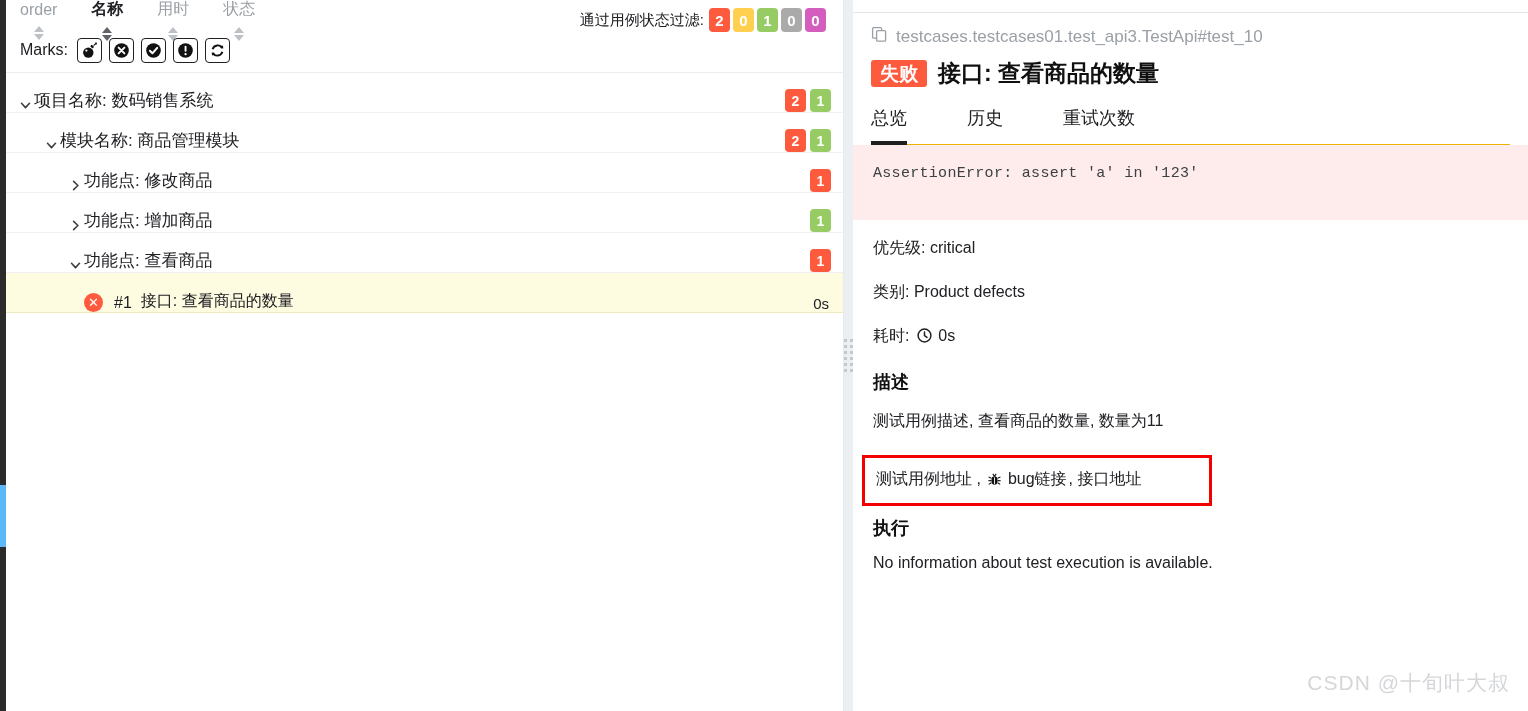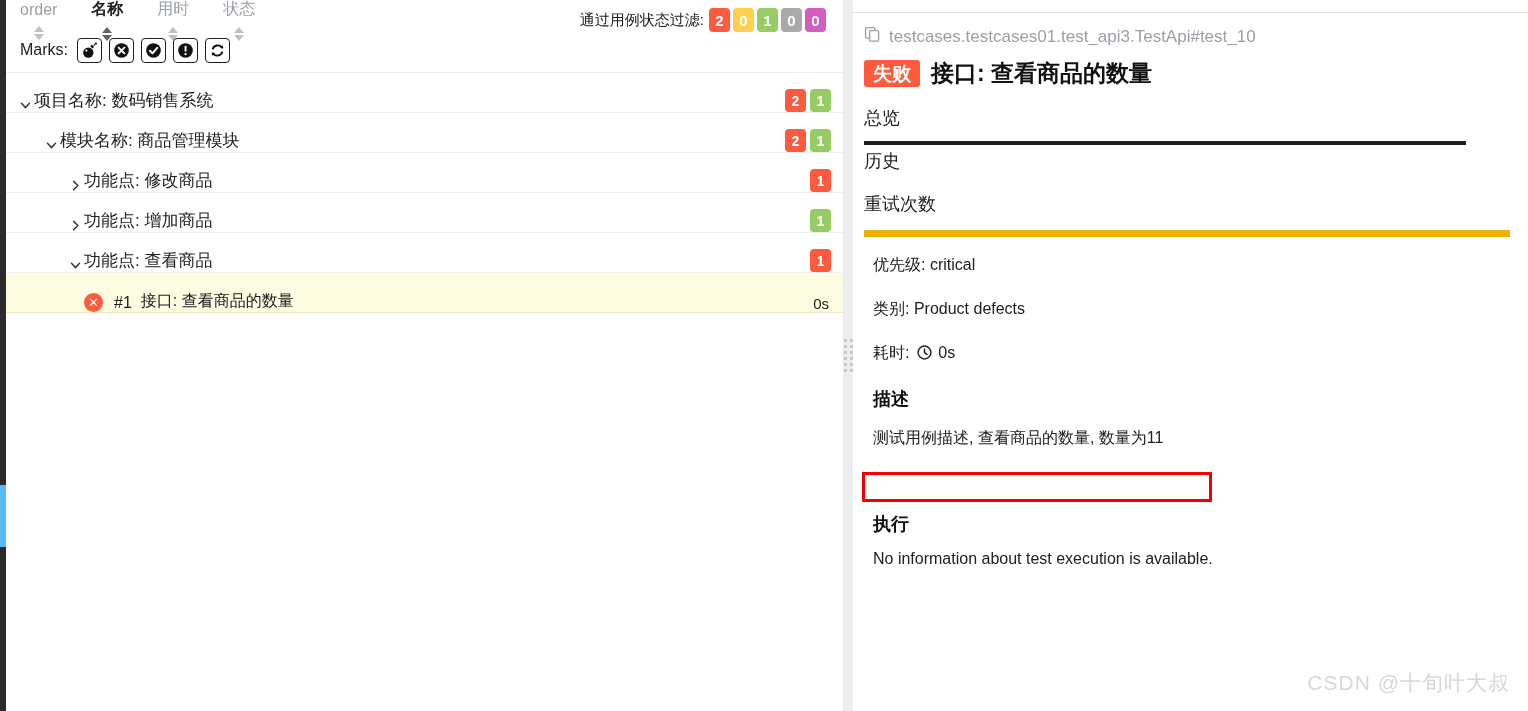--- a/index.html
+++ b/index.html
@@ -140,33 +140,33 @@
   .grip span { display: flex; gap: 3px; }
   .grip i { width: 3px; height: 3px; background: #c4c9cd; display: block; }
 
   
   .right-pane {
     position: absolute; left: 853px; top: 0; width: 675px; height: 711px;
     background: #fff; display: flex; flex-direction: column; overflow: hidden;
   }
   .rp-topstrip { height: 13px; border-bottom: 1px solid #e3e6e8; flex: none; background: #fff; }
 
-  .rp-head { padding: 13px 18px 0 11px; flex: none; }
+  .rp-head { padding: 13px 18px 0 18px; flex: none; }
   .rp-path {
     display: flex; align-items: center; gap: 8px;
     font-size: 17px; color: #9aa0a6; margin-bottom: 10px;
   }
   .rp-title-row { display: flex; align-items: center; gap: 11px; margin-bottom: 12px; }
   .status-chip {
     background: #fd5a3e; color: #fff; font-size: 19px; font-weight: 700;
     padding: 3px 9px; border-radius: 3px; line-height: 1.15;
   }
   .rp-title { font-size: 23px; font-weight: 700; color: #111; }
 
-  .rp-tabs { display: flex; gap: 0; border-bottom: 7px solid #eab308; flex-direction: column; }
+  .rp-tabs { display: flex; gap: 16px; border-bottom: 1px solid #eab308; }
   .rp-tab {
     font-size: 18px; color: #202124; padding: 5px 0 11px 0; margin-right: 44px;
     cursor: pointer; border-bottom: 4px solid transparent; margin-bottom: -1px;
   }
   .rp-tab.active { border-bottom-color: #1f1f1f; font-weight: 400; }
 
   .rp-body { flex: 1; overflow: hidden; }
   .err-box {
     background: #fdeceb; padding: 20px 20px 38px 20px;
     font-family: "Liberation Mono", "DejaVu Sans Mono", monospace;
@@ -420,39 +420,54 @@
       </div>
 
       <div class="rp-tabs">
         <div class="rp-tab active">总览</div>
         <div class="rp-tab">历史</div>
         <div class="rp-tab">重试次数</div>
       </div>
     </div>
 
     <div class="rp-body">
+      <div class="err-box">AssertionError: assert 'a' in '123'</div>
 
       <div class="rp-content">
         <div class="kv">优先级: critical</div>
         <div class="kv">类别: Product defects</div>
         <div class="kv">
           <span>耗时:</span>
           <span class="clock">
             <svg width="15" height="15" viewBox="0 0 15 15">
               <circle cx="7.5" cy="7.5" r="6.4" fill="none" stroke="#202124" stroke-width="1.5"></circle>
               <path d="M7.5 4 L7.5 7.6 L10 9.4" stroke="#202124" stroke-width="1.5" fill="none" stroke-linecap="round"></path>
             </svg>
           </span>
           <span>0s</span>
         </div>
 
         <div class="sec-h">描述</div>
         <div class="sec-p">测试用例描述, 查看商品的数量, 数量为11</div>
 
         <div class="links-box">
+          <div class="links-line">
+            <span>测试用例地址 , </span>
+            <span class="bug">
+              <svg width="15" height="15" viewBox="0 0 15 15">
+                <ellipse cx="7.5" cy="8.5" rx="3.1" ry="4.2" fill="#111"></ellipse>
+                <path d="M7.5 4.3 L5.8 1.9 M7.5 4.3 L9.2 1.9" stroke="#111" stroke-width="1.1"></path>
+                <path d="M4.4 6.2 L1.6 5.1 M4.4 8.6 L1.3 8.8 M4.4 10.8 L1.8 12.4" stroke="#111" stroke-width="1.1"></path>
+                <path d="M10.6 6.2 L13.4 5.1 M10.6 8.6 L13.7 8.8 M10.6 10.8 L13.2 12.4" stroke="#111" stroke-width="1.1"></path>
+                <path d="M7.5 5.4 L7.5 12.2" stroke="#fff" stroke-width="0.9"></path>
+              </svg>
+            </span>
+            <span>bug链接</span>
+            <span> , 接口地址</span>
+          </div>
         </div>
 
         <div class="exec-h">执行</div>
         <div class="exec-p">No information about test execution is available.</div>
       </div>
     </div>
 
     <div class="watermark">CSDN @十旬叶大叔</div>
   </div>
 

